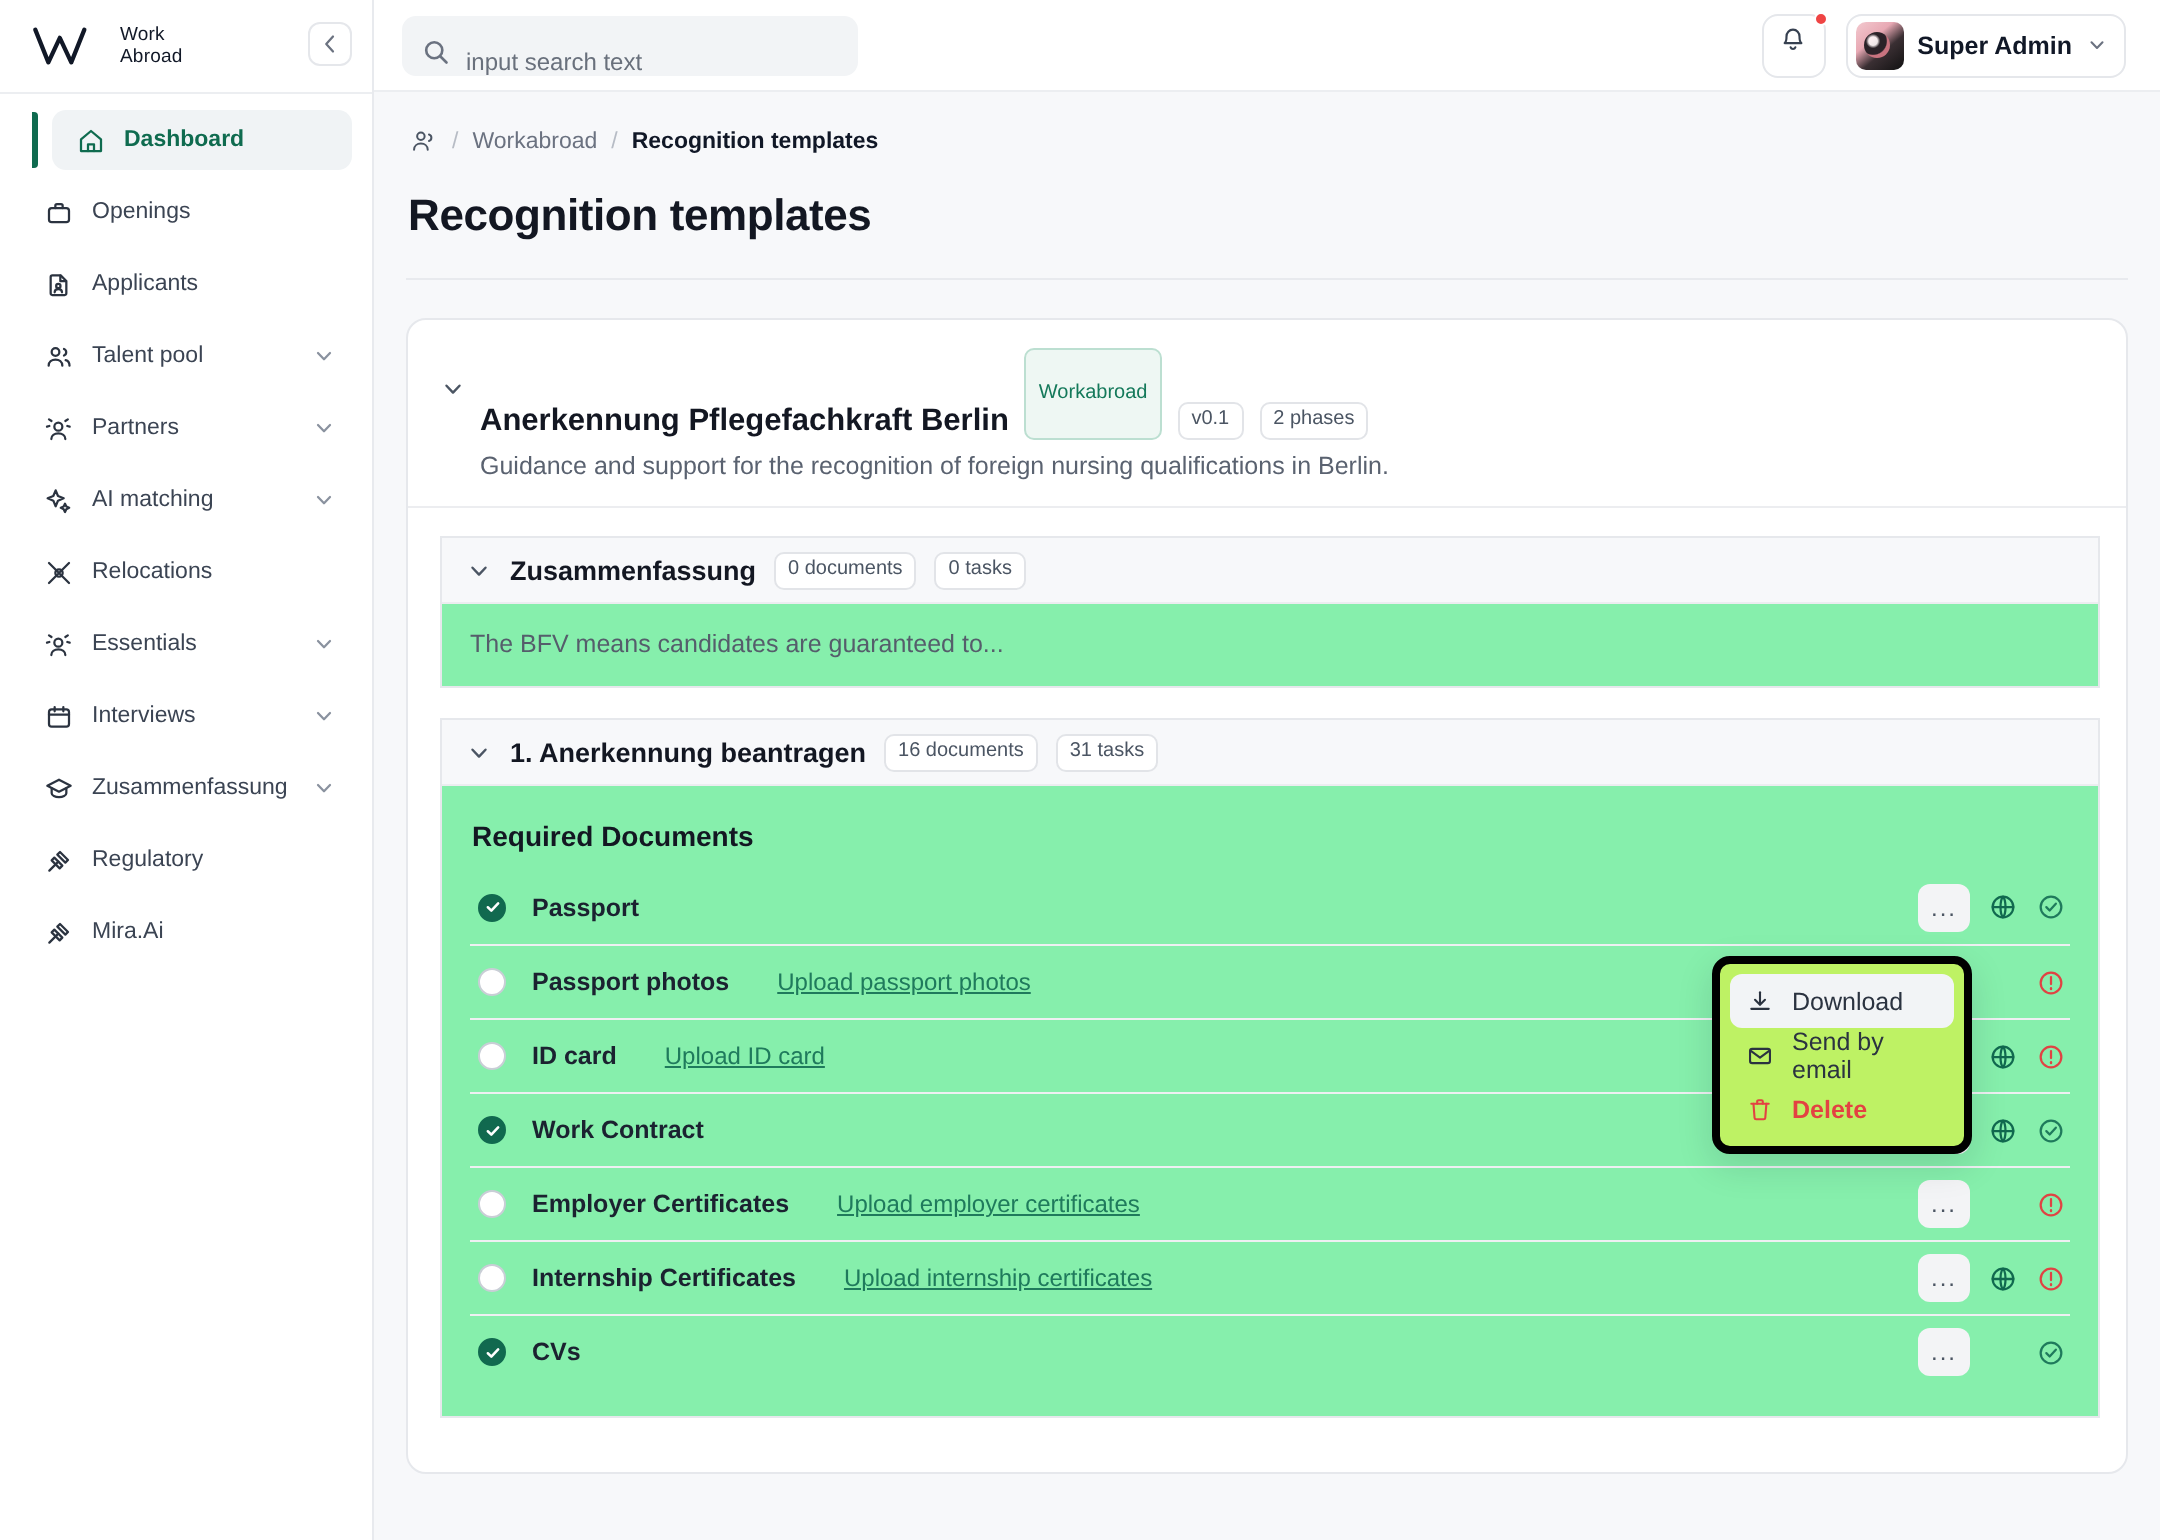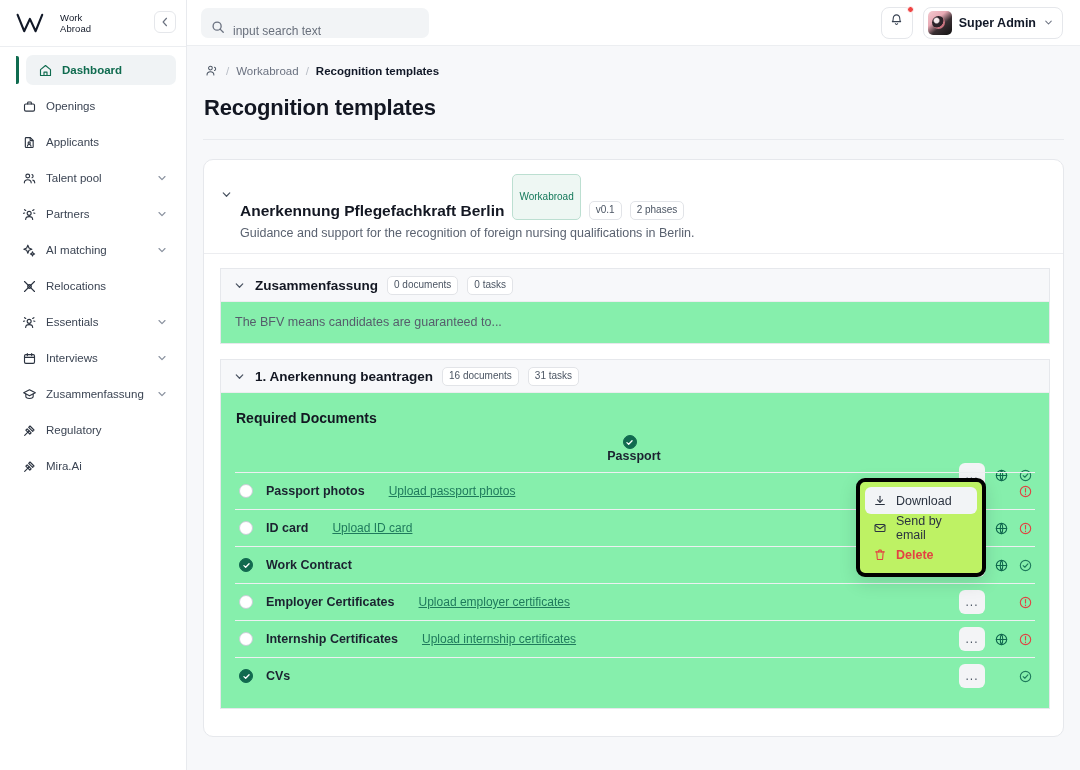--- a/index.html
+++ b/index.html
@@ -199,21 +199,21 @@
   .req-title { font-size: 14px; font-weight: bold; color: #131722; padding: 4px 0 9px 1px; }
 
   
   .doc-row {
     display: flex; align-items: center;
     height: 37px;
     border-top: 1px solid #eef0f2;
     padding-right: 2px;
     position: relative;
   }
-  .doc-row:first-of-type { border-top: 0; flex-direction: column; }
+  .doc-row:first-of-type { border-top: 0; }
   .check {
     width: 14px; height: 14px; border-radius: 50%;
     flex: 0 0 14px; margin: 0 13px 0 4px;
     border: 1.3px solid #c9ced6; background: #fff;
     display: flex; align-items: center; justify-content: center;
     cursor: pointer;
   }
   .check.done { background: #11694f; border-color: #11694f; }
   .doc-name { font-size: 12.5px; font-weight: bold; color: #1b2230; white-space: nowrap; }
   .doc-link {

